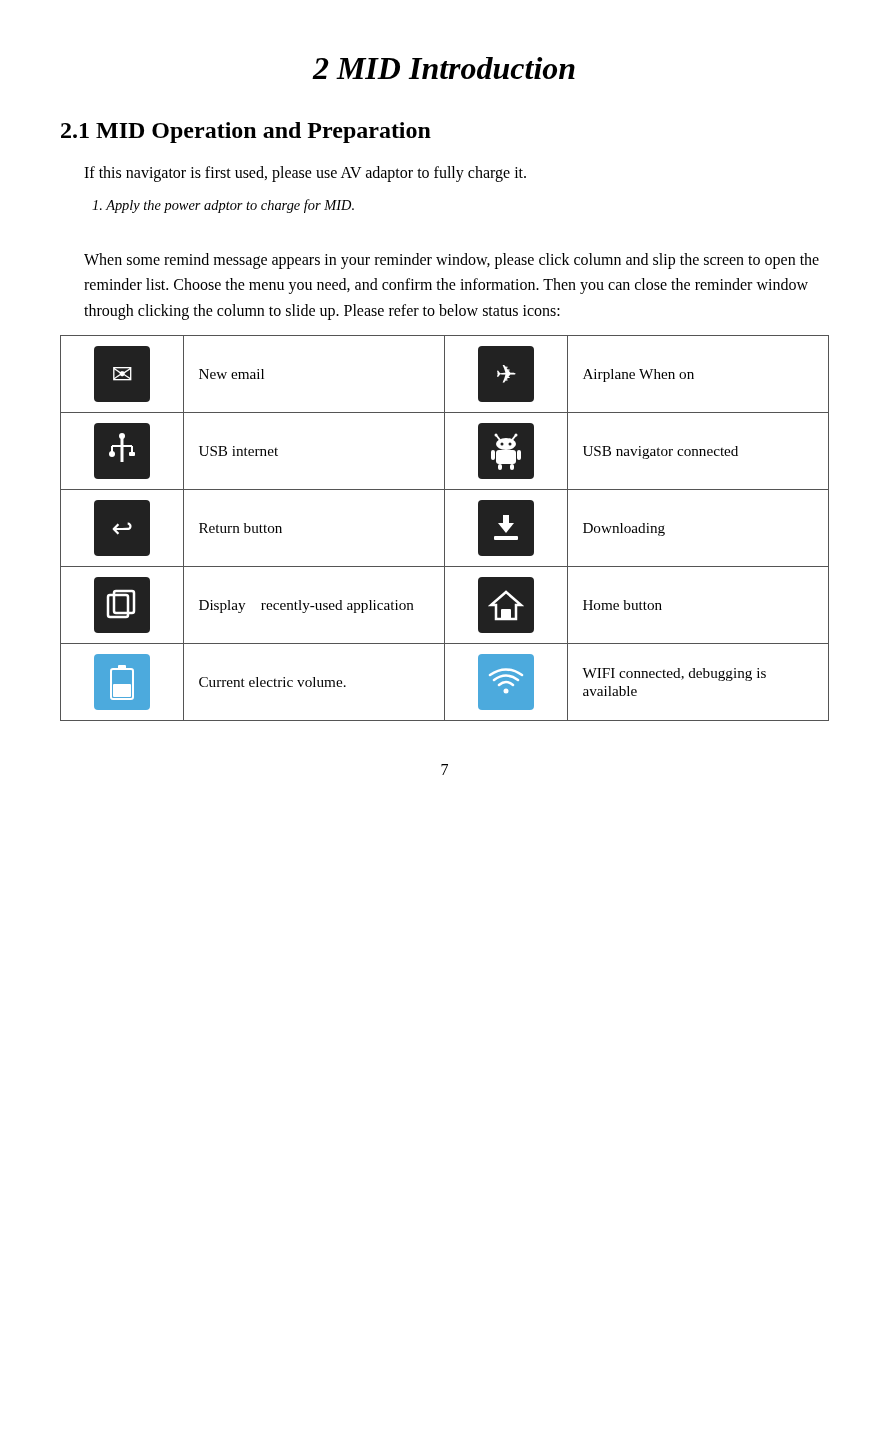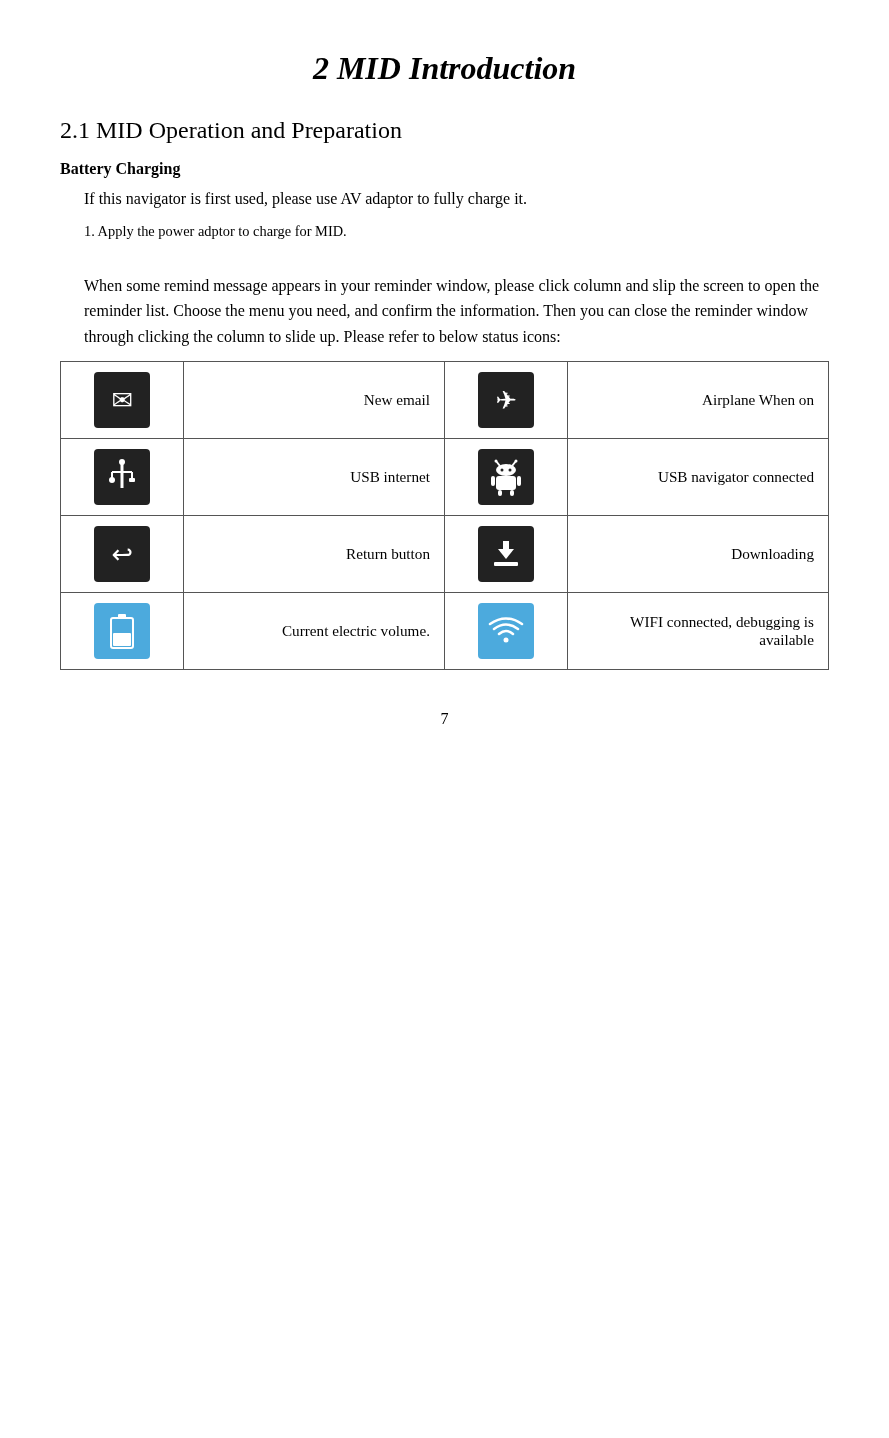--- a/index.html
+++ b/index.html
@@ -14,42 +14,43 @@
     h1 {
       text-align: center;
       font-size: 2em;
       font-weight: bold;
       margin-bottom: 30px;
       margin-top: 10px;
       font-style: italic;
     }
     h2 {
       font-size: 1.5em;
-      font-weight: normal;
+      font-weight: bold;
       margin-bottom: 16px;
     }
     .section {
       margin-bottom: 30px;
     }
     .section-label {
       font-weight: bold;
       font-size: 1em;
       margin-bottom: 8px;
     }
     .body-text {
       font-size: 1em;
       line-height: 1.6;
       margin-bottom: 8px;
       margin-left: 24px;
     }
     .body-text-sm {
       font-size: 0.9em;
       line-height: 1.6;
-      margin-left: 24px;
+      margin-left: 32px;
       margin-bottom: 16px;
+      font-style: italic;
     }
 
     
     .icon-table {
       width: 100%;
       border-collapse: collapse;
       margin-top: 12px;
       margin-bottom: 20px;
     }
     .icon-table td {
@@ -57,21 +58,21 @@
       padding: 10px 14px;
       vertical-align: middle;
     }
     .icon-cell {
       width: 90px;
       text-align: center;
     }
     .label-cell {
       width: 190px;
       font-size: 0.95em;
-      text-align: right;
+      text-align: left;
     }
     .icon-box {
       display: inline-flex;
       align-items: center;
       justify-content: center;
       background: #222;
       color: #fff;
       width: 56px;
       height: 56px;
       border-radius: 4px;
@@ -83,21 +84,20 @@
       font-size: 1em;
     }
   </style>
 </head>
 <body>
 
 <h1>2 MID Introduction</h1>
 
 <div class="section">
   <h2>2.1 MID Operation and Preparation</h2>
-  <p class="section-label">Battery Charging</p>
   <p class="body-text">If this navigator is first used, please use AV adaptor to fully charge it.</p>
   <p class="body-text-sm">1. Apply the power adptor to charge for MID.</p>
 </div>
 
 <div class="section">
   <p class="body-text">When some remind message appears in your reminder window, please click column and slip the screen to open the reminder list. Choose the menu you need, and confirm the information. Then you can close the reminder window through clicking the column to slide up. Please refer to below status icons:</p>
 
   <table class="icon-table">
 
     <tbody>
@@ -171,20 +171,42 @@
             <polygon points="17,24 9,14 25,14" fill="white"></polygon>
             <rect x="14" y="6" width="6" height="10" fill="white"></rect>
 
             <rect x="5" y="27" width="24" height="4" rx="1" fill="white"></rect>
           </svg>
         </span>
       </td>
       <td class="label-cell">Downloading</td>
     </tr>
 
+    <tr>
+      <td class="icon-cell">
+        <span class="icon-box">
+          <svg width="36" height="36" viewBox="0 0 36 36" fill="white">
+
+            <rect x="4" y="8" width="20" height="22" rx="2" stroke="white" stroke-width="2.5" fill="none"></rect>
+            <rect x="10" y="4" width="20" height="22" rx="2" stroke="white" stroke-width="2.5" fill="none"></rect>
+          </svg>
+        </span>
+      </td>
+      <td class="label-cell">Display&nbsp;&nbsp;&nbsp;&nbsp;recently-used application</td>
+      <td class="icon-cell">
+        <span class="icon-box">
+          <svg width="36" height="36" viewBox="0 0 36 36" fill="white">
+
+            <polygon points="18,5 3,18 8,18 8,32 28,32 28,18 33,18" stroke="white" stroke-width="2.5" fill="none"></polygon>
+            <rect x="13" y="22" width="10" height="10" rx="1" fill="white"></rect>
+          </svg>
+        </span>
+      </td>
+      <td class="label-cell">Home button</td>
+    </tr>
 
     <tr>
       <td class="icon-cell">
         <span class="icon-box" style="background:#4caadd;">
           <svg width="28" height="40" viewBox="0 0 28 40" fill="white">
 
             <rect x="3" y="7" width="22" height="30" rx="2" stroke="white" stroke-width="2" fill="none"></rect>
 
             <rect x="10" y="3" width="8" height="5" rx="1" fill="white"></rect>
 

